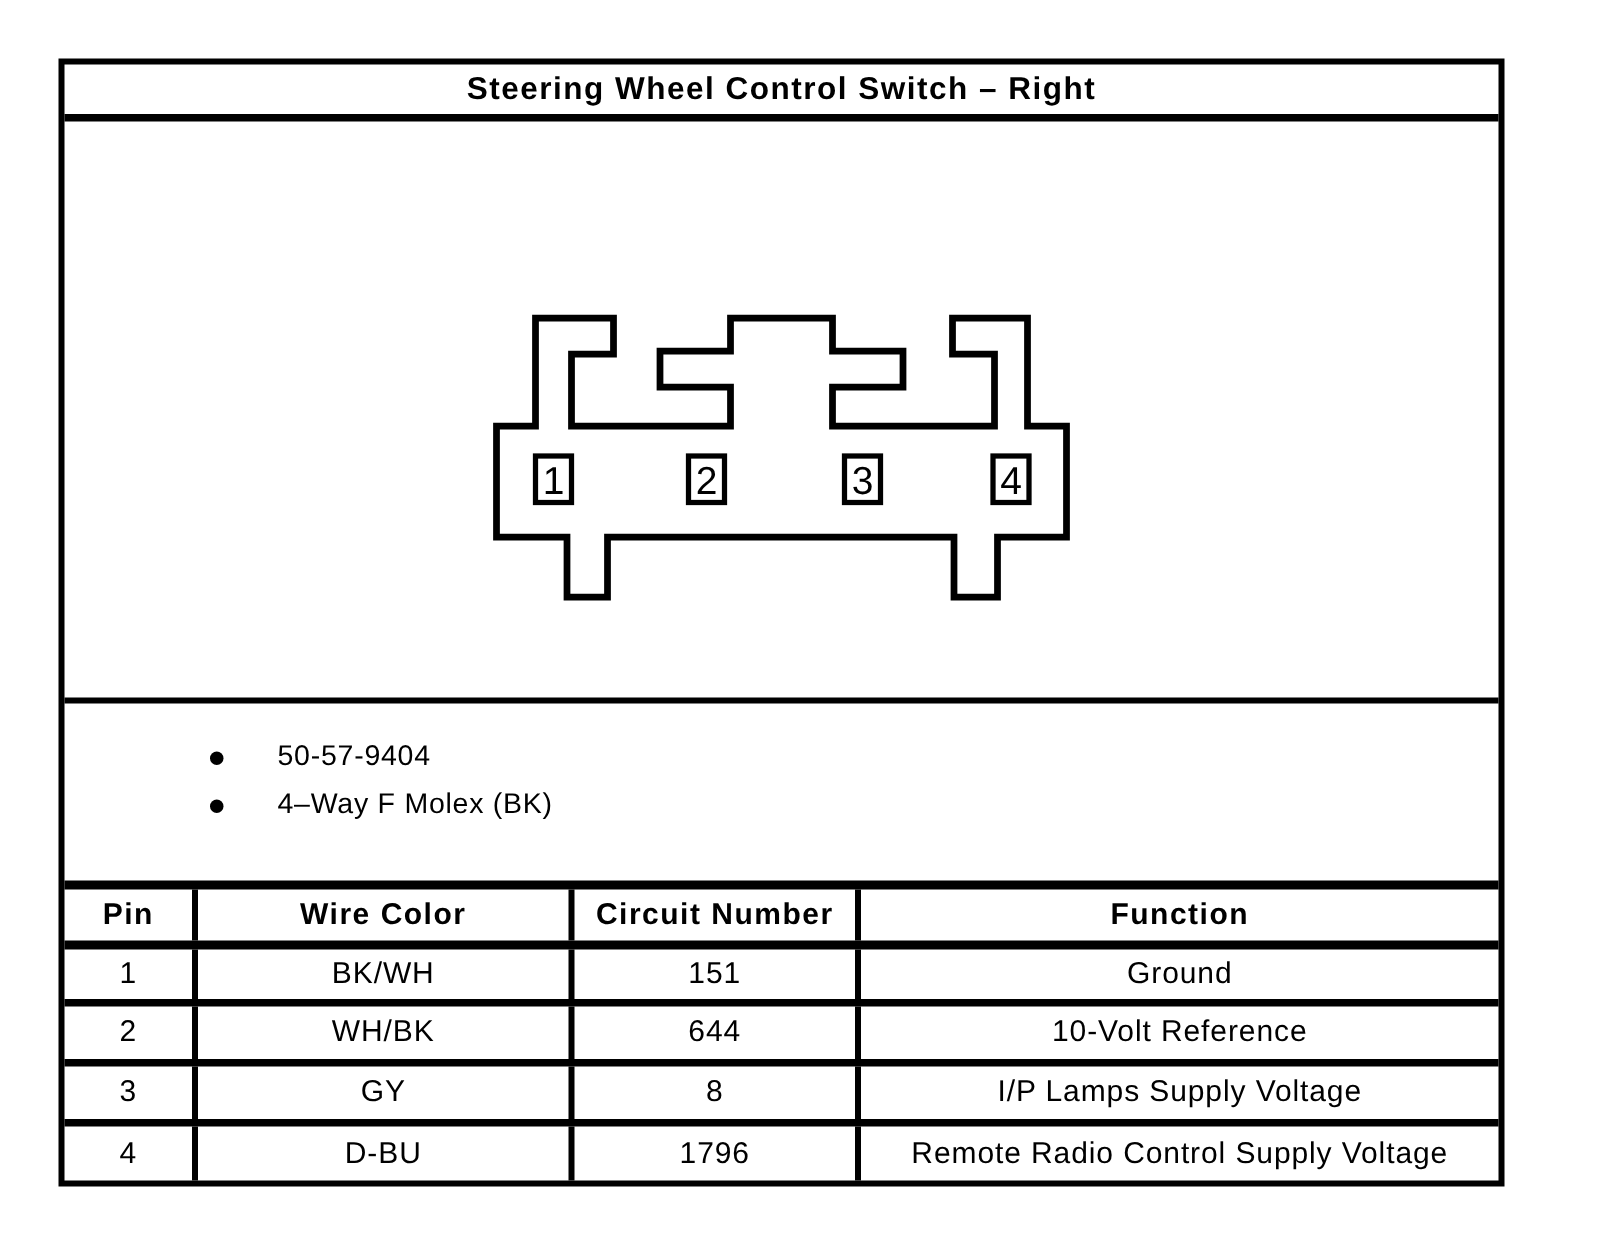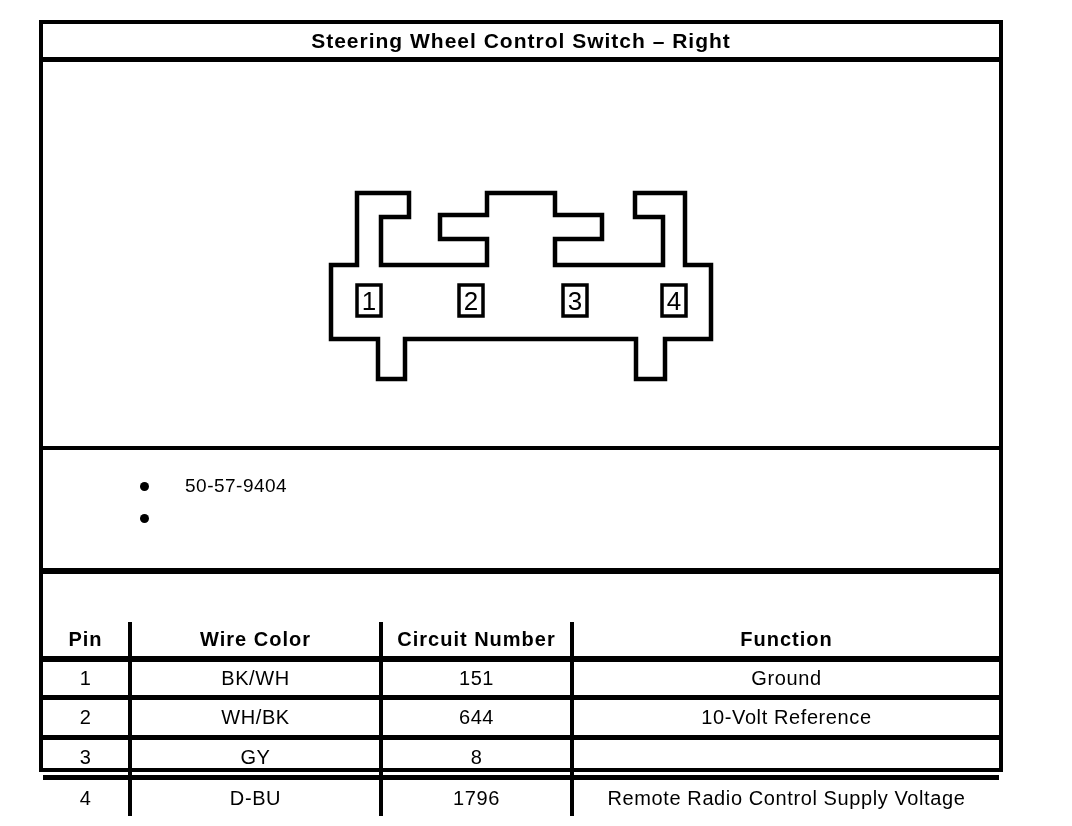--- a/index.html
+++ b/index.html
@@ -3,21 +3,21 @@
 <meta charset="utf-8">
 <style>
   html, body { margin:0; padding:0; }
   body {
     width:1072px; height:826px; position:relative;
     background:#ffffff; color:#000000;
     font-family:"Liberation Sans", sans-serif;
     overflow:hidden;
   }
   .sheet {
-    position:absolute; left:39px; top:20px;
+    position:absolute; left:39px; top:39px;
     width:964px; height:752px;
     border:4px solid #000; box-sizing:border-box;
     background:#fff;
   }
   
   .title-row {
     height:38px; border-bottom:5px solid #000; box-sizing:border-box;
     display:flex; align-items:center; justify-content:center;
   }
   .title-row span {
@@ -51,21 +51,21 @@
   
   .grid-row { display:flex; box-sizing:border-box; }
   .grid-row > div {
     box-sizing:border-box; display:flex; align-items:center; justify-content:center;
     white-space:nowrap; overflow:hidden;
   }
   .col-pin      { width:89px;  border-right:4px solid #000; }
   .col-wire     { width:251px; border-right:4px solid #000; }
   .col-circuit  { width:191px; border-right:4px solid #000; }
   .col-function { width:425px; justify-content:flex-start; padding-left:0; }
-  .header-row { height:40px; border-bottom:6px solid #000;margin-top:48px; }
+  .header-row { height:40px; border-bottom:6px solid #000; }
   .header-row > div { font-weight:bold; font-size:20px; letter-spacing:1px; }
   .data-row { border-bottom:5px solid #000; font-size:20px; letter-spacing:0.6px; }
   .data-row.r1 { height:38px; }
   .data-row.r2 { height:40px; }
   .data-row.r3 { height:40px; }
   .data-row.r4 { height:36px; border-bottom:none; }
   
   .conn-outline { fill:none; stroke:#000; stroke-width:4.5; stroke-linejoin:miter; }
   .pin-box { fill:none; stroke:#000; stroke-width:3.5; }
   .pin-num {
@@ -97,20 +97,21 @@
   </div>
 
   <div class="info-row">
     <div class="info-parts">
       <div class="part-item">
         <span class="bullet"></span>
         <span class="part-text">50-57-9404</span>
       </div>
       <div class="part-item">
         <span class="bullet"></span>
+        <span class="part-text">4–Way F Molex (BK)</span>
       </div>
     </div>
   </div>
 
   <div class="grid-row header-row">
     <div class="col-pin">Pin</div>
     <div class="col-wire">Wire Color</div>
     <div class="col-circuit">Circuit Number</div>
     <div class="col-function" style="justify-content:center; padding-left:0;text-align:center;">Function</div>
   </div>
@@ -124,20 +125,21 @@
   <div class="grid-row data-row r2">
     <div class="col-pin">2</div>
     <div class="col-wire">WH/BK</div>
     <div class="col-circuit">644</div>
     <div class="col-function">10-Volt Reference</div>
   </div>
   <div class="grid-row data-row r3">
     <div class="col-pin">3</div>
     <div class="col-wire">GY</div>
     <div class="col-circuit">8</div>
+    <div class="col-function">I/P Lamps Supply Voltage</div>
   </div>
   <div class="grid-row data-row r4">
     <div class="col-pin">4</div>
     <div class="col-wire">D-BU</div>
     <div class="col-circuit">1796</div>
     <div class="col-function">Remote Radio Control Supply Voltage</div>
   </div>
 
 </div>
 

